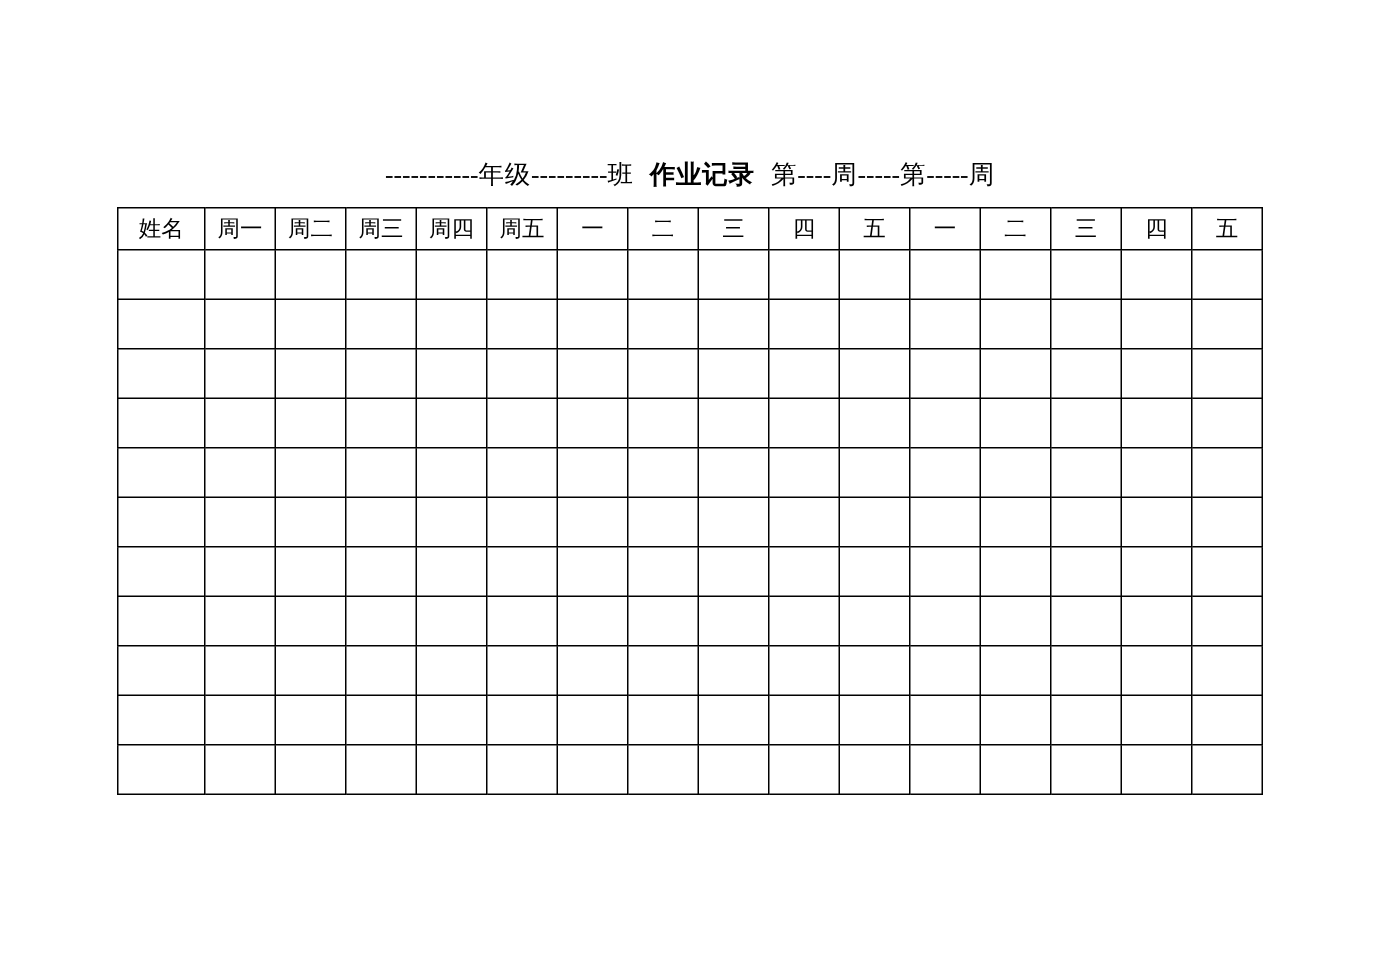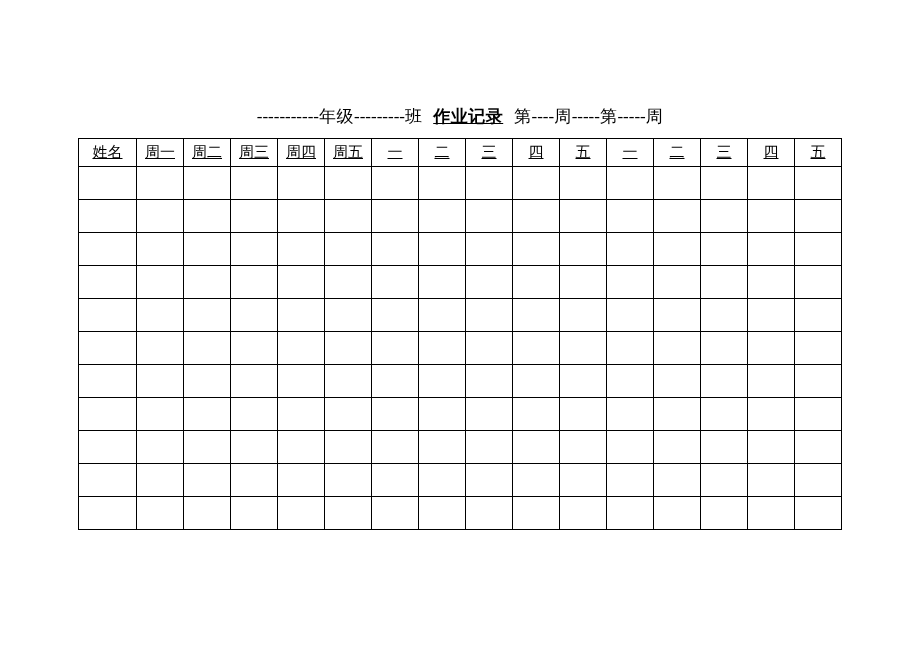--- a/index.html
+++ b/index.html
@@ -20,28 +20,26 @@
       color: #000;
       margin-bottom: 10px;
       letter-spacing: 0.5px;
       white-space: nowrap;
     }
     .title-line .dashes {
       letter-spacing: 0;
     }
     .title-main {
       font-weight: bold;
-      text-decoration: underline;
       margin: 0 6px;
     }
     table {
       border-collapse: collapse;
       width: 100%;
       table-layout: fixed;
-      text-decoration: underline;
     }
     th, td {
       border: 1px solid #000;
       height: 33px;
       text-align: center;
       vertical-align: middle;
       font-size: 15px;
       font-weight: normal;
       padding: 0;
     }

